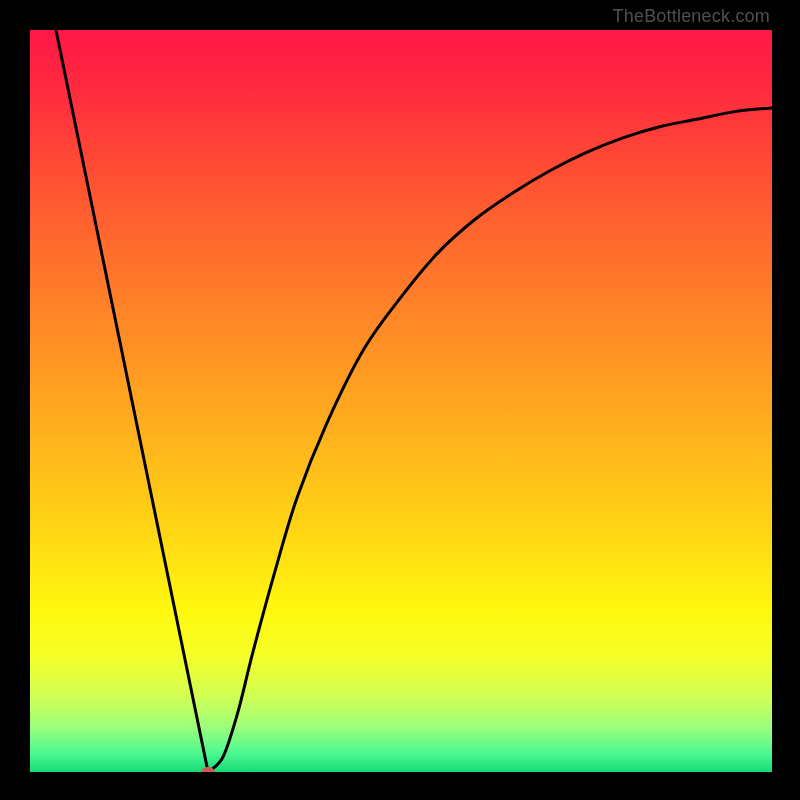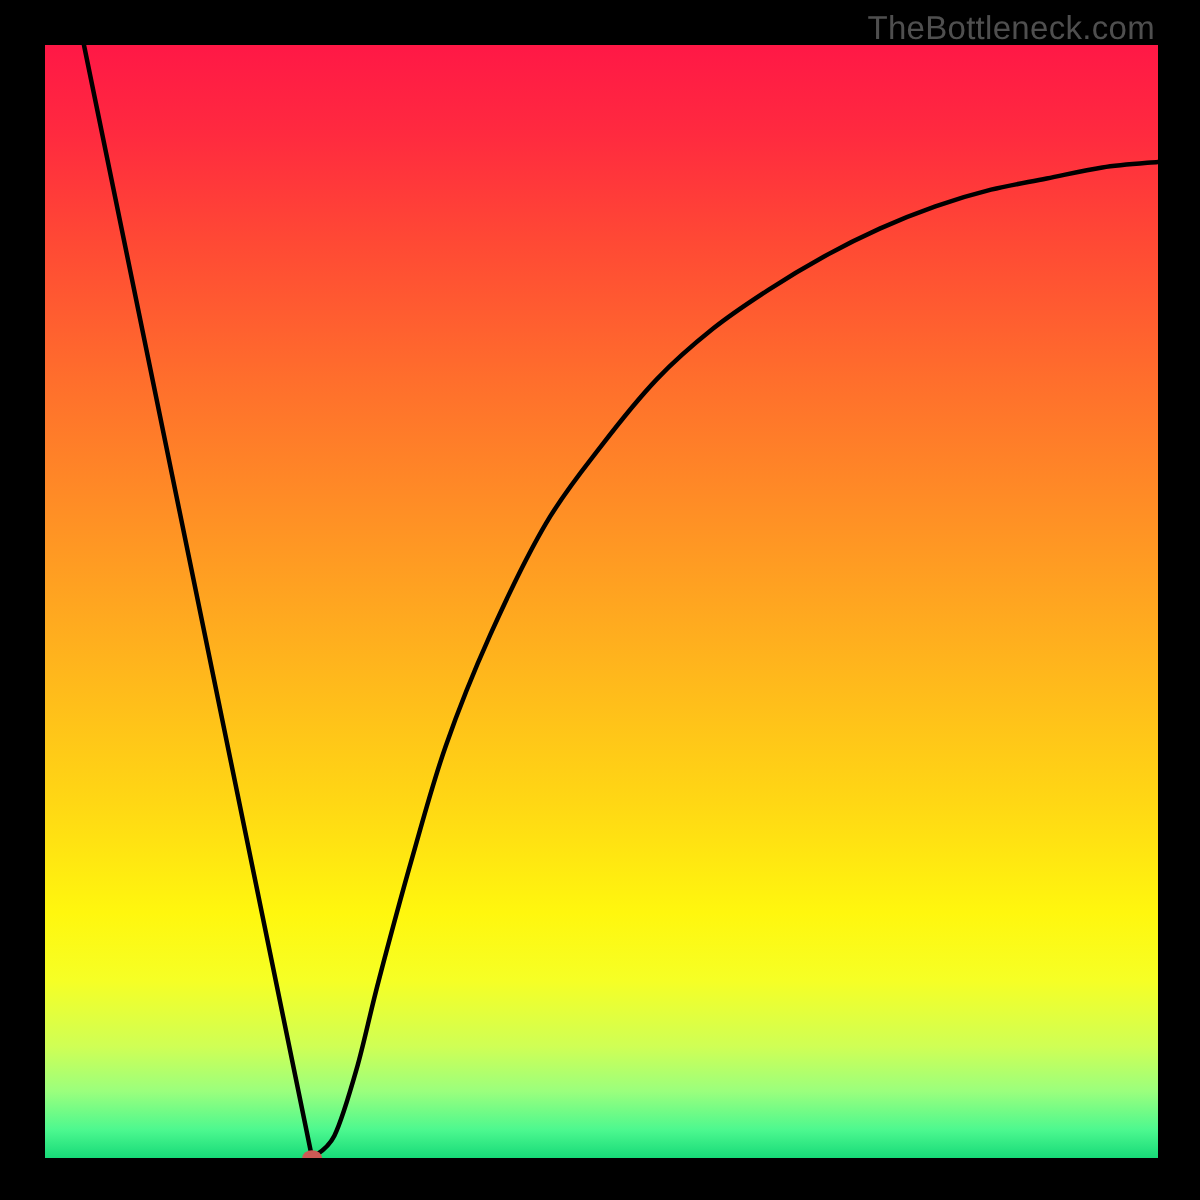--- a/index.html
+++ b/index.html
@@ -15,21 +15,21 @@
     left: 30px;
     top: 30px;
     width: 742px;
     height: 742px;
   }
   .watermark {
     position: absolute;
     top: 6px;
     right: 30px;
     font-family: Arial, Helvetica, sans-serif;
-    font-size: 22px;
+    font-size: 18px;
     color: #4f4f4f;
     font-weight: 500;
     letter-spacing: 0.2px;
   }
   svg { display: block; }
 </style>
 </head>
 <body>
 
 <div class="frame">

